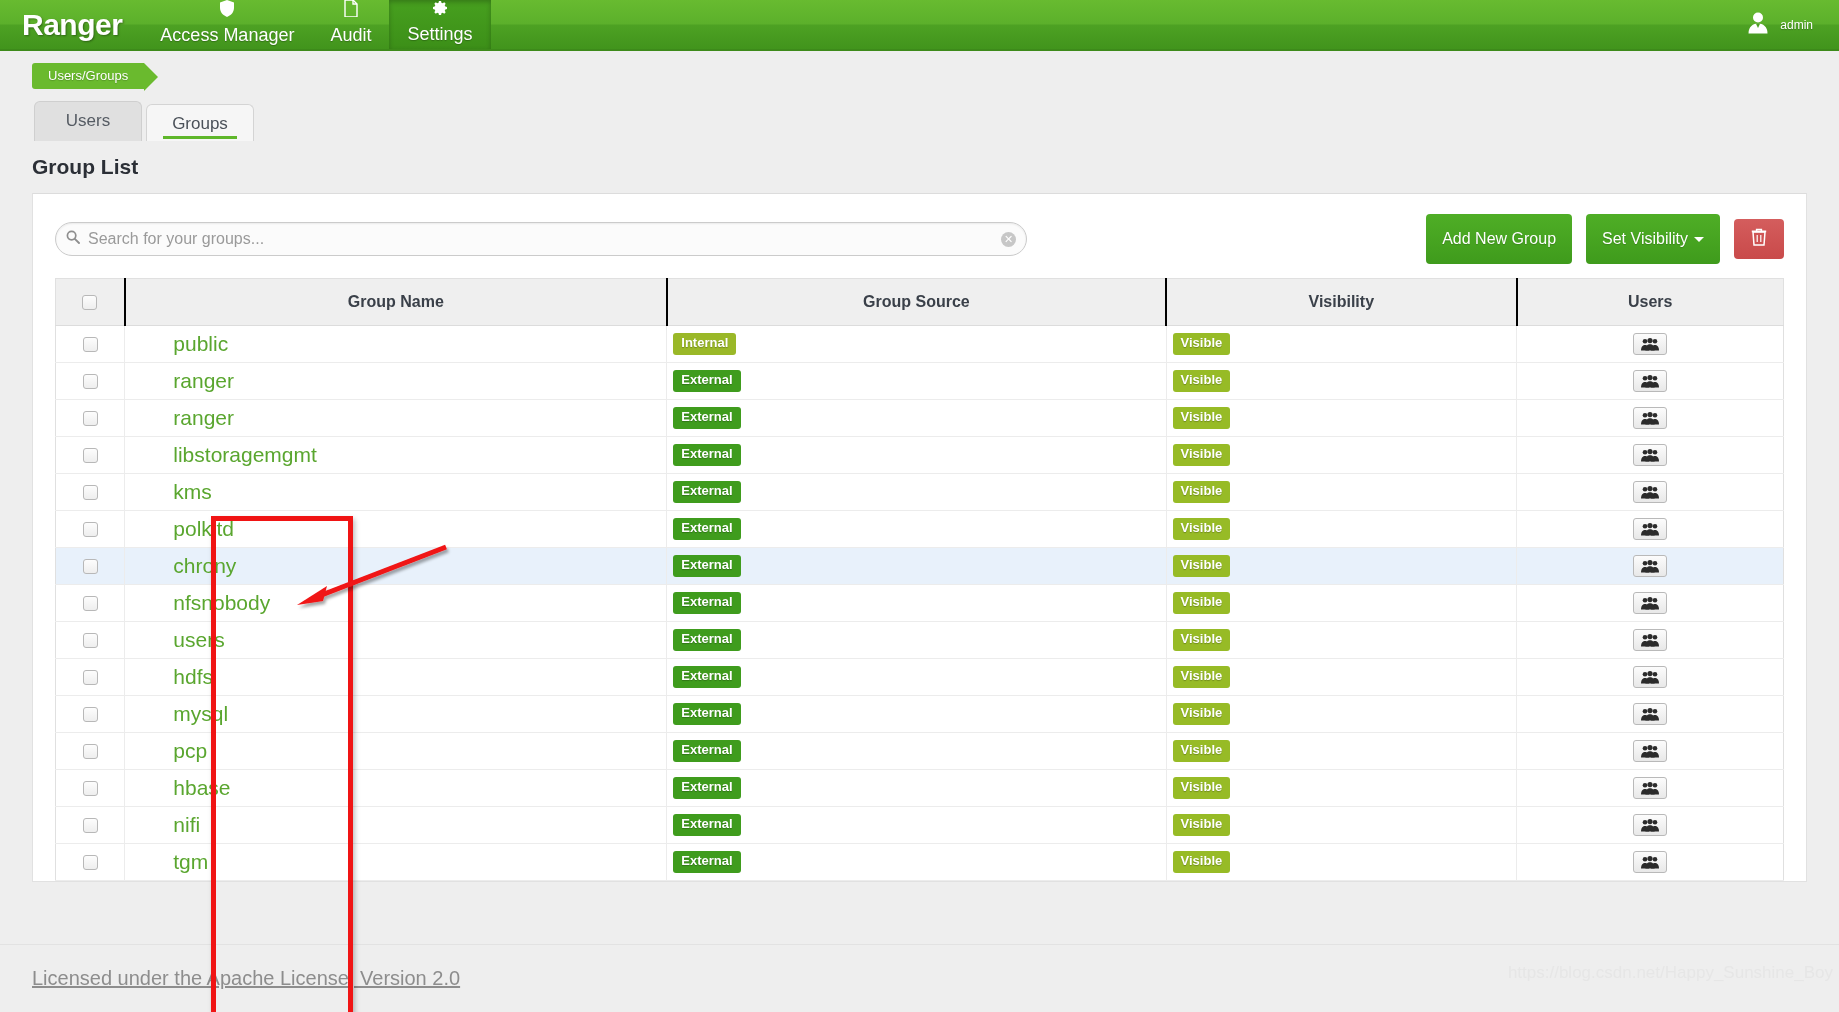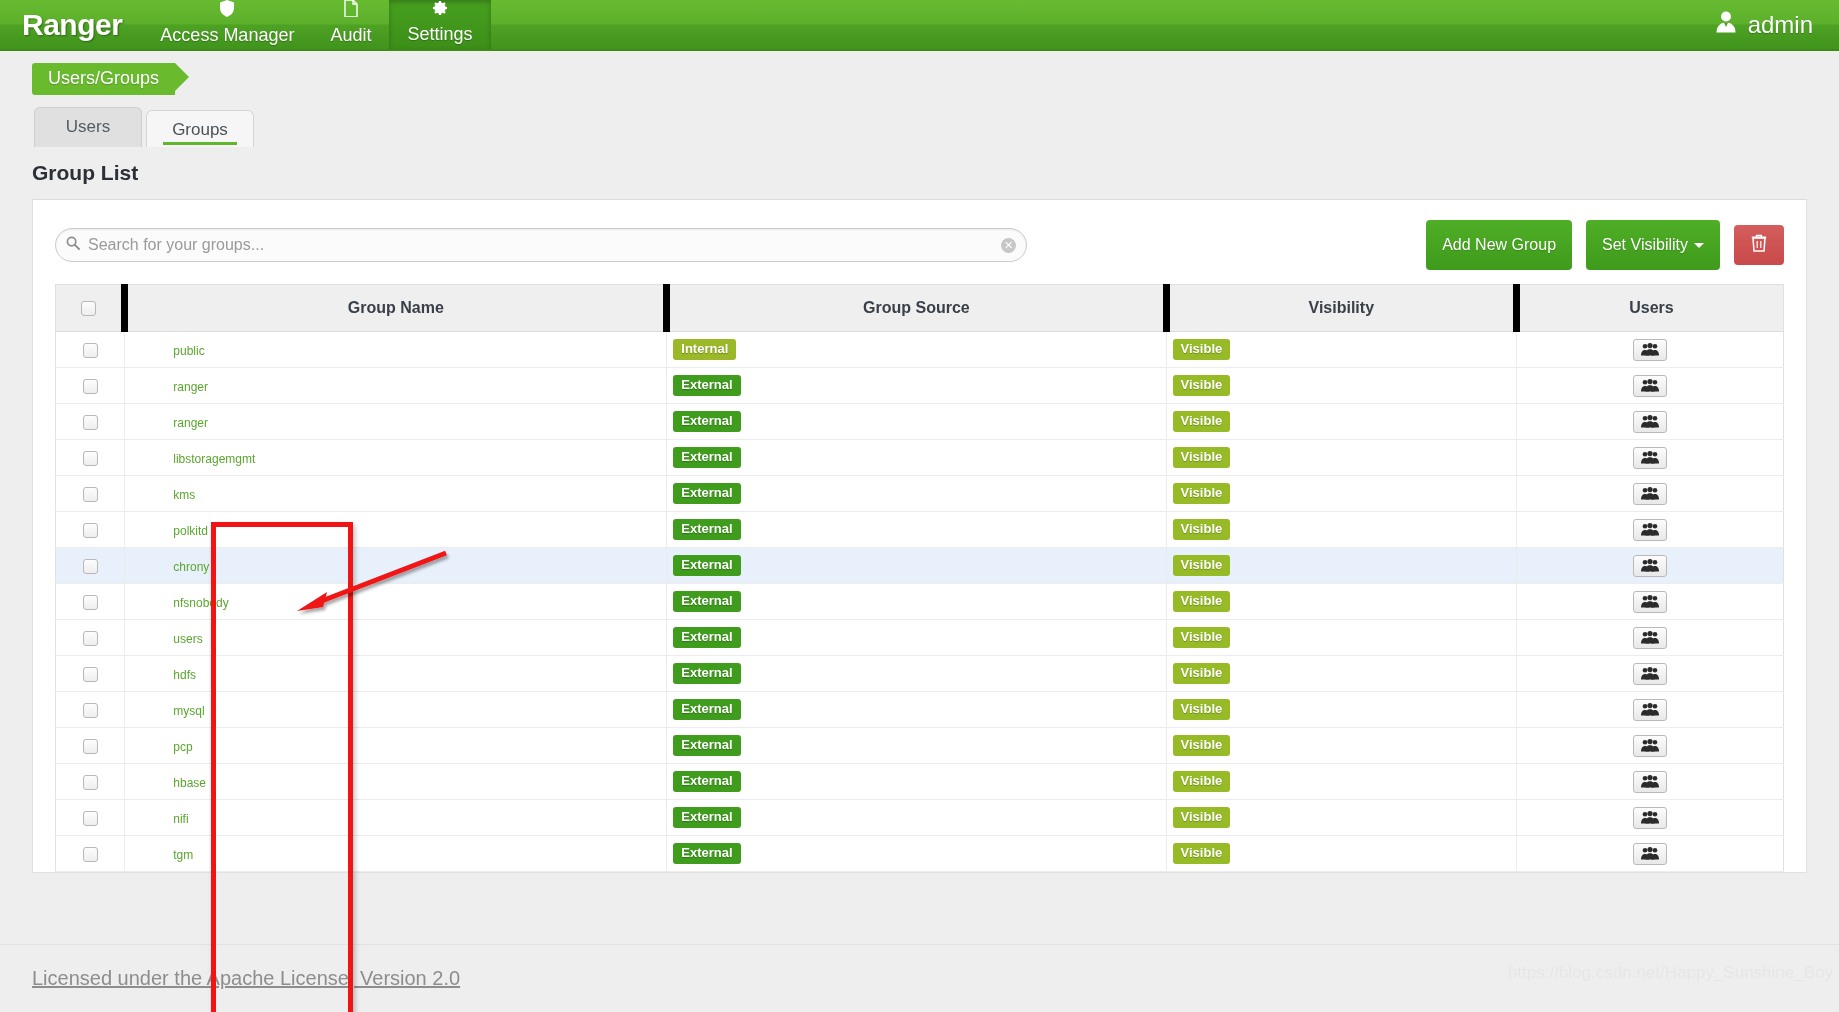--- a/index.html
+++ b/index.html
@@ -43,33 +43,33 @@
   }
   .nav-item.active {
     background: linear-gradient(to bottom, #47a01f 0%, #3c8f18 100%);
     box-shadow: inset 0 2px 5px rgba(0,0,0,0.25);
   }
   .nav-item .ni-icon { display: inline-flex; align-items: center; }
   .nav-user {
     margin-left: auto;
     display: flex; align-items: center; gap: 10px;
     padding: 0 26px 0 18px;
-    color: #ffffff; font-size: 24px;
+    color: #ffffff; font-size: 12px;
     text-shadow: 0 1px 1px rgba(0,0,0,0.25);
     cursor: pointer;
   }
 
   
   .crumb-wrap { padding: 12px 0 0 32px; }
   .crumb {
     position: relative;
     display: inline-block;
     background: #6aba2e;
     color: #ffffff;
-    font-size: 18px;
+    font-size: 13px;
     padding: 5px 16px 6px 16px;
     border-radius: 3px 0 0 3px;
     text-shadow: 0 1px 1px rgba(0,0,0,0.2);
   }
   .crumb::after {
     content: "";
     position: absolute;
     right: -14px; top: 0;
     width: 0; height: 0;
     border-top: 14px solid transparent;
@@ -197,21 +197,21 @@
     border-collapse: collapse;
     border: 1px solid #e0e0e0;
     font-size: 16px;
   }
   table.grid thead th {
     background: #efefef;
     color: #3a4049;
     font-size: 16px;
     font-weight: bold;
     padding: 14px 6px;
-    border-right: 7px solid #000000;
+    border-right: 2px solid #000000;
     border-bottom: 1px solid #dcdcdc;
     text-align: center;
   }
   table.grid thead th:last-child { border-right: none; }
   table.grid tbody td {
     padding: 6px 6px;
     border-right: 1px solid #ececec;
     border-bottom: 1px solid #ececec;
     height: 36px;
     vertical-align: middle;
@@ -230,21 +230,21 @@
     border-radius: 3px;
     background: linear-gradient(to bottom,#fdfdfd,#eeeeee);
     display: inline-block;
     cursor: pointer;
     vertical-align: middle;
   }
   .gname {
     color: #5aa62f;
     padding-left: 42px;
     cursor: pointer;
-    font-size: 12px;
+    font-size: 21px;
   }
   .badge {
     display: inline-block;
     color: #ffffff;
     font-size: 13px;
     font-weight: bold;
     padding: 3px 8px 4px 8px;
     border-radius: 3px;
     text-shadow: 0 1px 1px rgba(0,0,0,0.25);
     line-height: 1.15;

